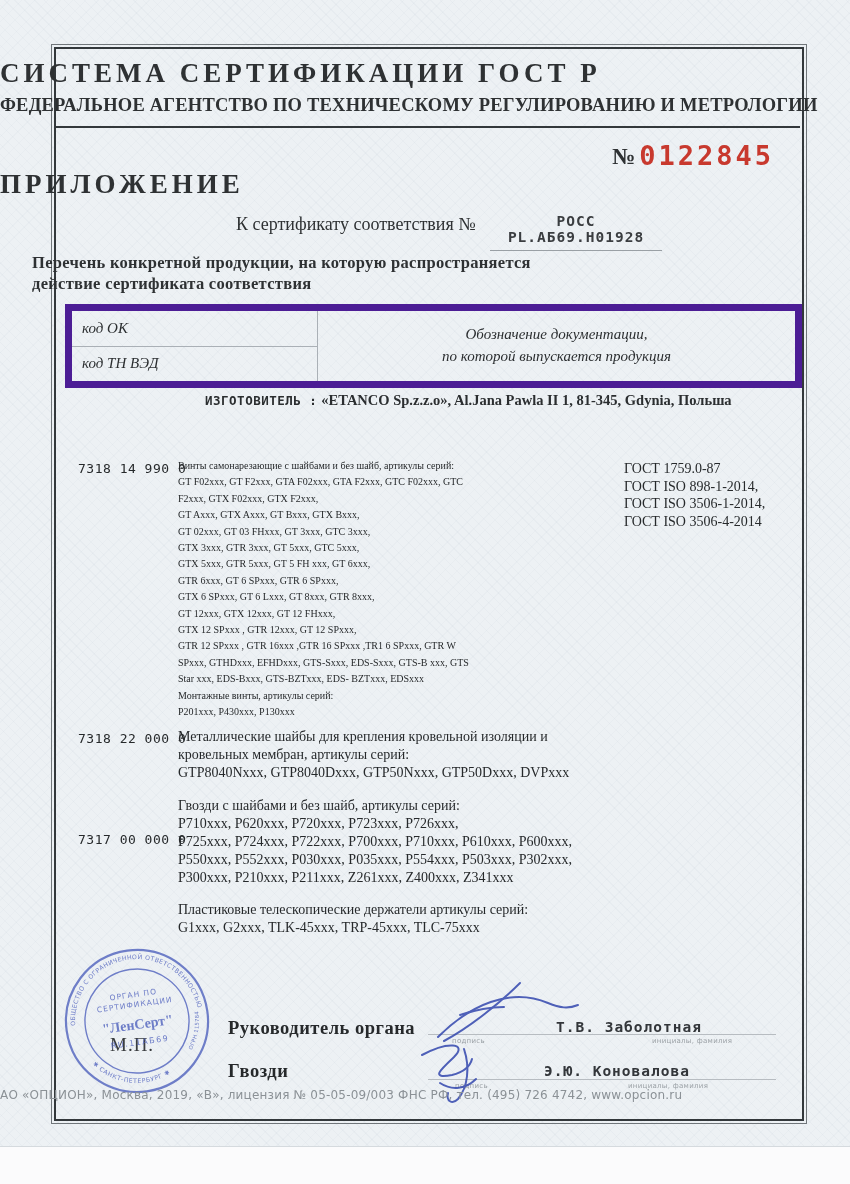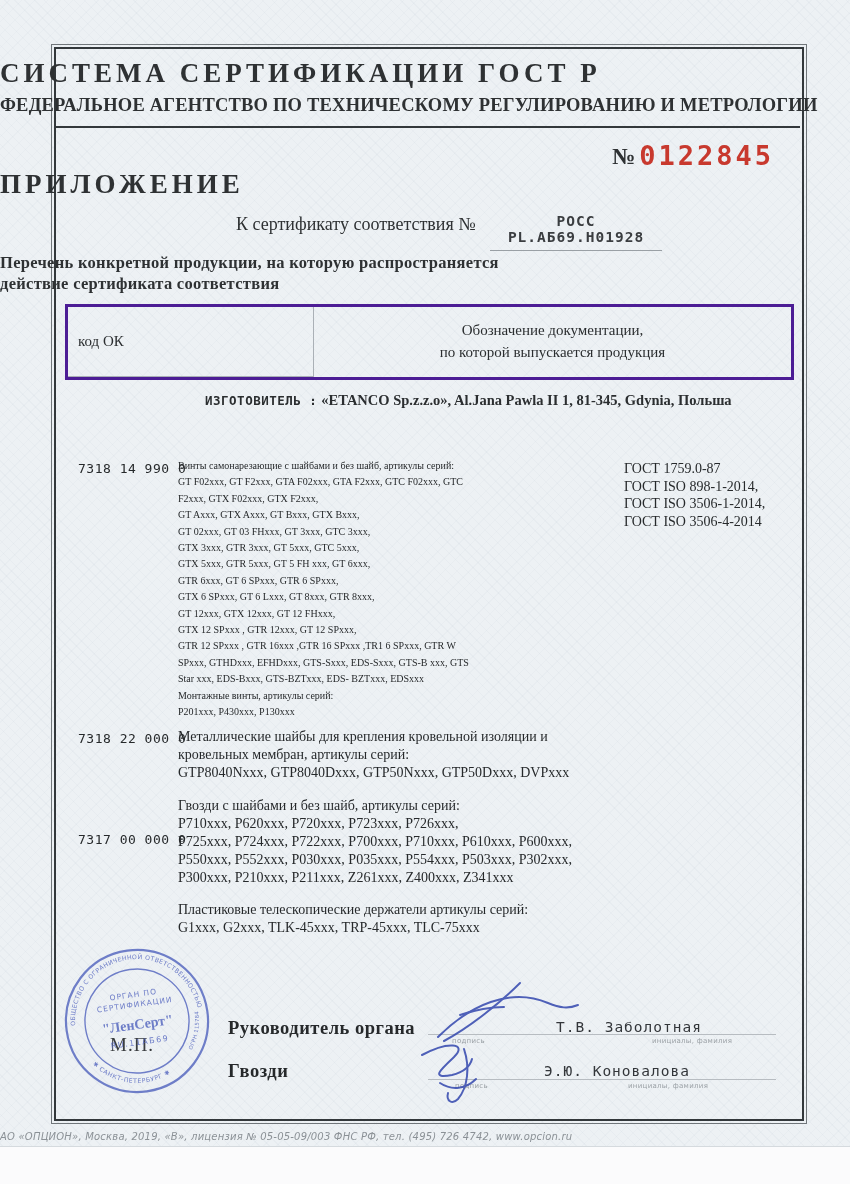--- a/index.html
+++ b/index.html
@@ -18,43 +18,43 @@
   .sys-title{top:58px;font-size:27px;font-weight:bold;letter-spacing:4px;color:#2e3133;}
   .agency{top:95px;font-size:18.5px;font-weight:bold;letter-spacing:0.2px;color:#2e3133;}
   .rule{height:0;border-top:2px solid #33383b;}
   .doc-no{top:140px;left:612px;white-space:nowrap;}
   .doc-no .sign{font-size:23px;color:#2e3133;}
   .doc-no .digits{font-size:27px;letter-spacing:3px;color:#c8392e;font-weight:bold;vertical-align:-1px;}
   .appendix{top:169px;font-size:27px;font-weight:bold;letter-spacing:4px;color:#2e3133;}
   .cert-label{top:214px;left:236px;font-size:18px;color:#2e3133;}
   .cert-num{top:213px;left:490px;width:172px;text-align:center;font-size:14.5px;font-weight:bold;
             letter-spacing:1px;color:#3a3d40;border-bottom:1px solid #9aa0a5;padding-bottom:5px;}
-  .subtitle{font-size:16.5px;font-weight:bold;color:#2e3133;letter-spacing:0.3px;}
-  .tbl{left:65px;top:304px;width:723px;height:70px;border:3px solid #4c1d95;display:flex;}
+  .subtitle{font-size:16.5px;font-weight:bold;color:#2e3133;letter-spacing:0.3px;margin-left:32px;}
+  .tbl{left:65px;top:304px;width:723px;height:70px;border:7px solid #4c1d95;display:flex;font-style:italic;}
   .tbl .c1{width:245px;border-right:1px solid #aab0b6;display:flex;flex-direction:column;}
   .tbl .c1 .cell{flex:1;display:flex;align-items:center;padding-left:10px;font-size:15px;}
   .tbl .c1 .cell.first{border-bottom:1px solid #aab0b6;}
   .tbl .c2{width:288px;border-right:1px solid #aab0b6;}
   .tbl .c3{flex:1;}
   .tbl .hdr{height:100%;display:flex;align-items:center;justify-content:center;text-align:center;
             font-size:15px;line-height:1.45;white-space:pre-line;}
   .manu{left:205px;top:391px;white-space:nowrap;}
   .manu .lbl{font-family:"DejaVu Sans Mono","Liberation Mono",monospace;font-size:12.5px;font-weight:bold;letter-spacing:0.5px;}
   .manu .val{font-size:14.5px;font-weight:bold;}
   .code{font-family:"DejaVu Sans Mono","Liberation Mono",monospace;font-size:13px;letter-spacing:0.5px;color:#26292b;white-space:nowrap;}
   .plines{font-size:10px;line-height:16.4px;white-space:pre-line;color:#26292b;}
   .plines2{font-size:14px;line-height:18px;white-space:pre-line;color:#26292b;}
   .docs{font-size:14px;line-height:17.6px;white-space:pre-line;color:#26292b;}
   .sig-role{font-size:18.5px;font-weight:bold;letter-spacing:0.5px;color:#26292b;}
   .sig-line{border-top:1px solid #b7bcc1;height:0;}
   .tiny{font-size:7px;color:#9aa0a5;letter-spacing:0.3px;font-family:"DejaVu Sans",sans-serif;}
-  .sig-name{font-family:"DejaVu Sans Mono","Liberation Mono",monospace;font-size:14.5px;font-weight:normal;
+  .sig-name{font-family:"DejaVu Sans Mono","Liberation Mono",monospace;font-size:14.5px;font-weight:bold;
             letter-spacing:1px;color:#33363a;white-space:nowrap;text-align:right;}
   .mp{font-size:19px;color:#3a3d40;letter-spacing:1px;}
-  .footer{top:1131px;font-size:10px;color:#8b9196;letter-spacing:0.2px;font-family:"DejaVu Sans",sans-serif;font-style:italic;}
+  .footer{top:1088px;font-size:12px;color:#8b9196;letter-spacing:0.2px;font-family:"DejaVu Sans",sans-serif;}
   .page-edge{top:1146px;left:0;width:100%;border-top:1px solid #d5dade;height:37px;background:#fbfbfc;}
   .frame-outer{left:51px;top:44px;width:754px;height:1078px;border:1px solid #70767a;}
   .frame-inner{left:54px;top:47px;width:746px;height:1070px;border:2px solid #33383b;}
 </style>
 </head>
 <body>
 
 <div class="paper-texture"></div>
 
 <div class="abs frame-outer"></div>
@@ -73,20 +73,21 @@
 
 <div class="abs cert-label">К сертификату соответствия №</div>
 <div class="abs cert-num mono">РОСС PL.АБ69.Н01928</div>
 
 <div class="abs center subtitle" style="top:253px;">Перечень конкретной продукции,  на которую распространяется</div>
 <div class="abs center subtitle" style="top:274px;">действие сертификата соответствия</div>
 
 <div class="abs tbl">
   <div class="c1">
     <div class="cell first">код ОК</div>
+    <div class="cell">код ТН ВЭД</div>
   </div>
   <div class="c3">
     <div class="hdr">Обозначение документации,
 по которой выпускается продукция</div>
   </div>
 </div>
 
 <div class="abs manu">
   <span class="lbl">ИЗГОТОВИТЕЛЬ :</span>
   <span class="val serif-b">«ETANCO Sp.z.z.o», Al.Jana Pawla II 1, 81-345, Gdynia, Польша</span>

